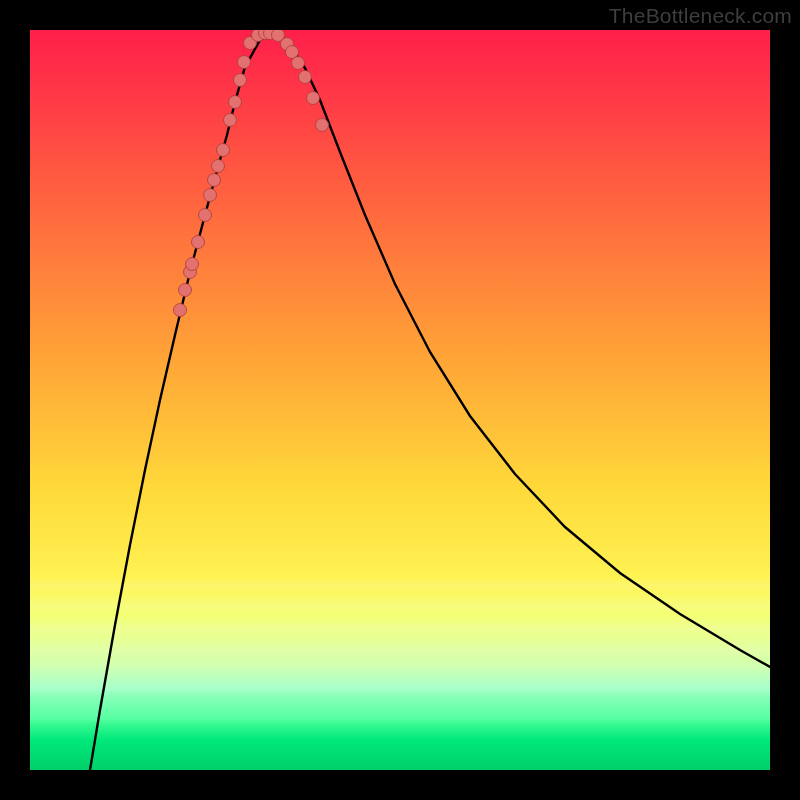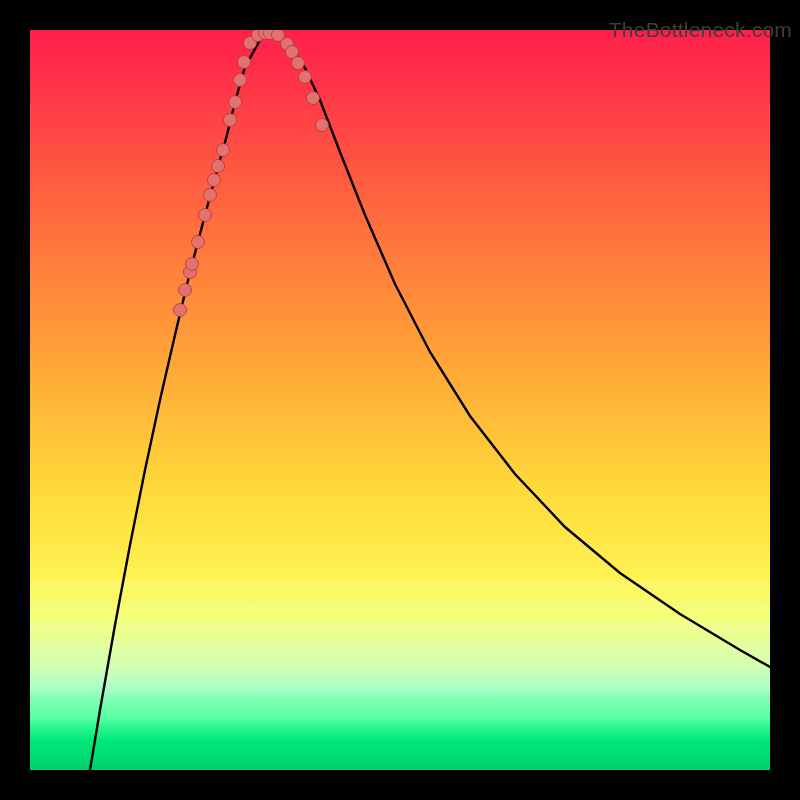--- a/index.html
+++ b/index.html
@@ -76,21 +76,20 @@
     pointer-events: none;
   }
   #watermark {
     position: absolute;
     top: 4px;
     right: 8px;
     color: #3e3e3e;
     font-size: 21px;
     font-weight: 500;
     letter-spacing: 0.2px;
-    margin-top: 14px;
   }
 </style>
 </head>
 <body>
 
 <div id="stage">
   <div id="bg"></div>
 
   <div id="plot">
     <div id="bands"></div>

